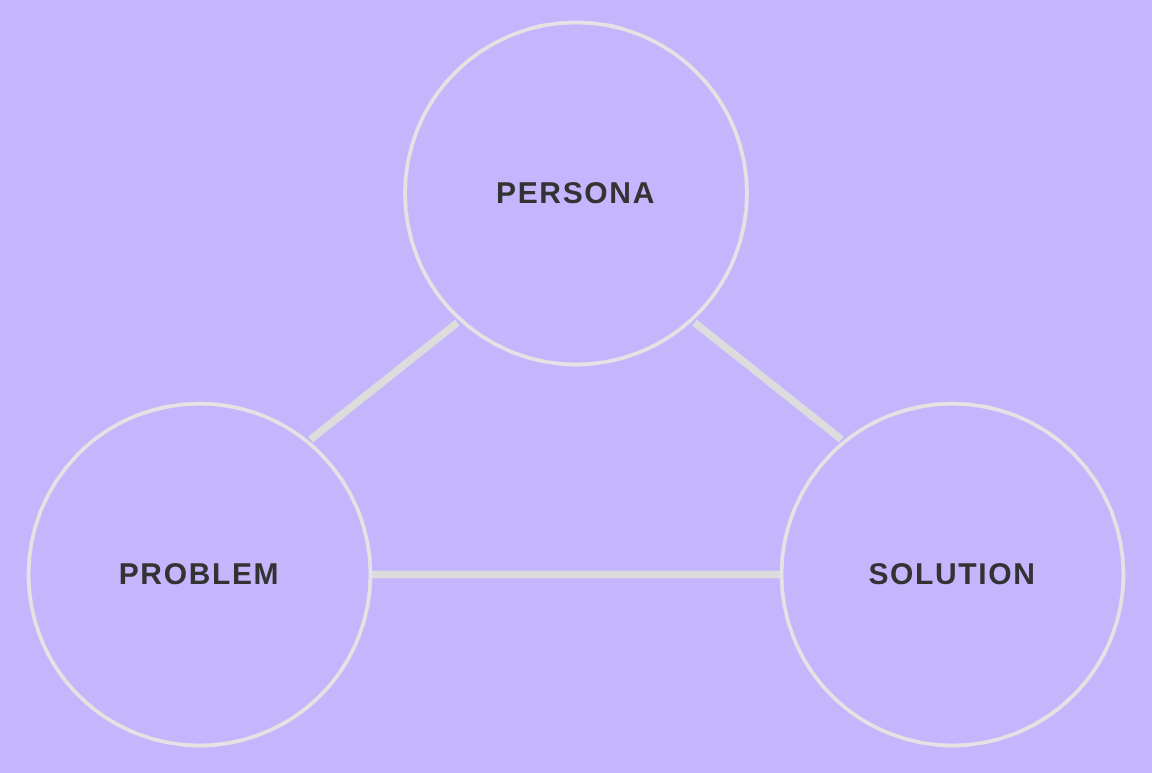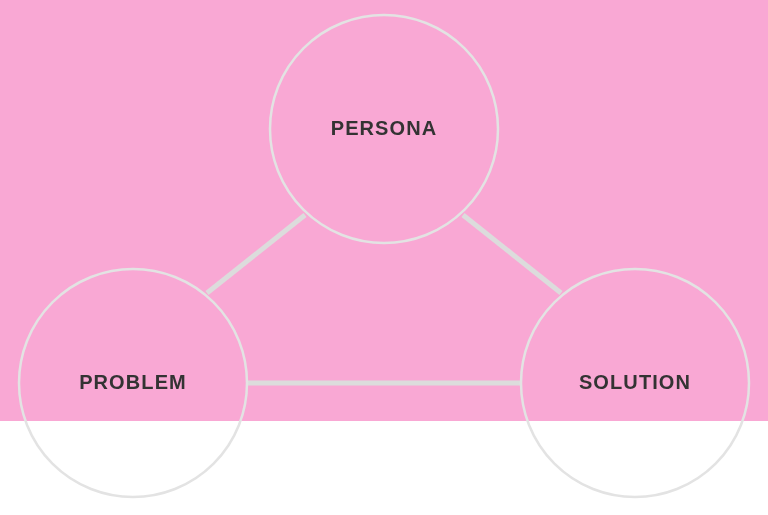--- a/index.html
+++ b/index.html
@@ -10,22 +10,22 @@
   }
   body {
     width: 768px;
     height: 515px;
     overflow: hidden;
     font-family: "Liberation Sans", "DejaVu Sans", sans-serif;
   }
   #diagram-stage {
     position: relative;
     width: 768px;
-    height: 421px;
-    background: #f9a8d4;
+    height: 515px;
+    background: #c4b5fd;
   }
   #diagram-svg {
     position: absolute;
     top: 0;
     left: 0;
     width: 768px;
     height: 515px;
     display: block;
   }
   .node-label {

